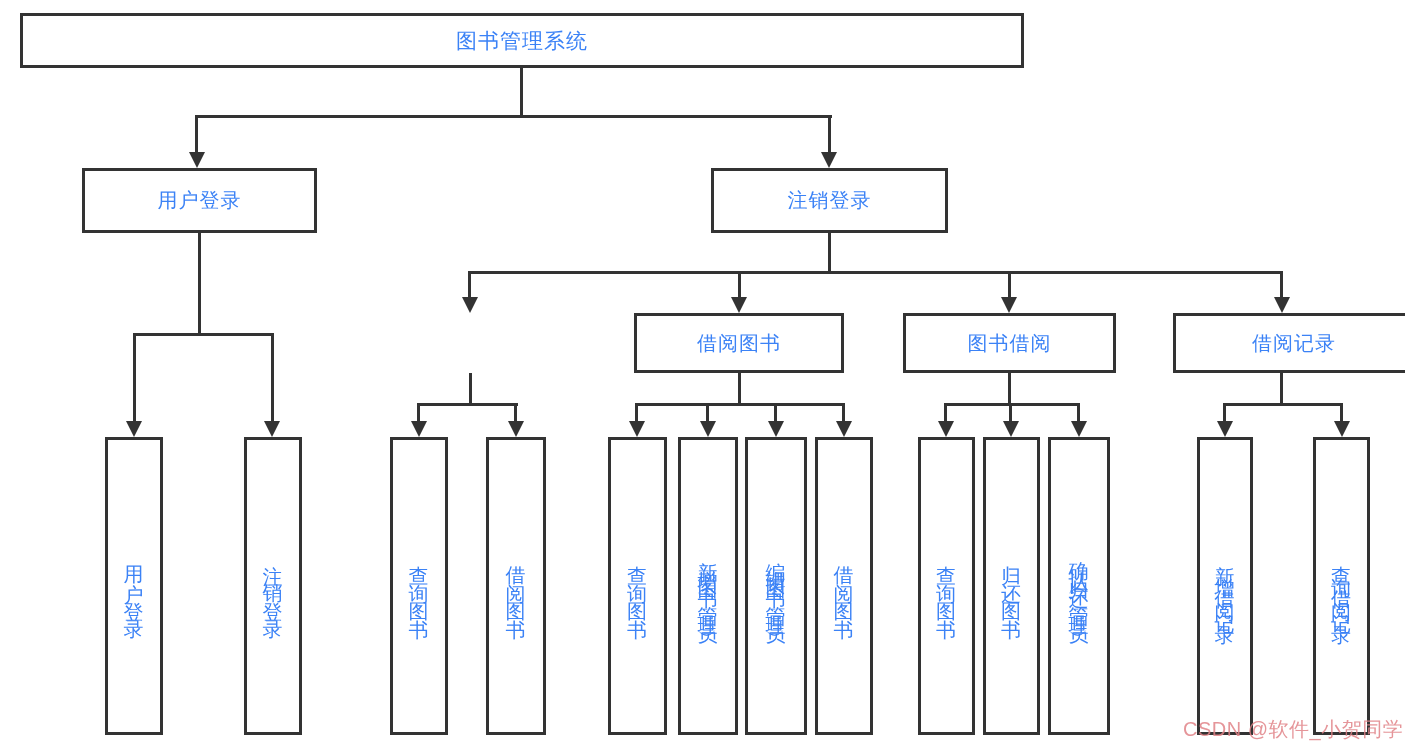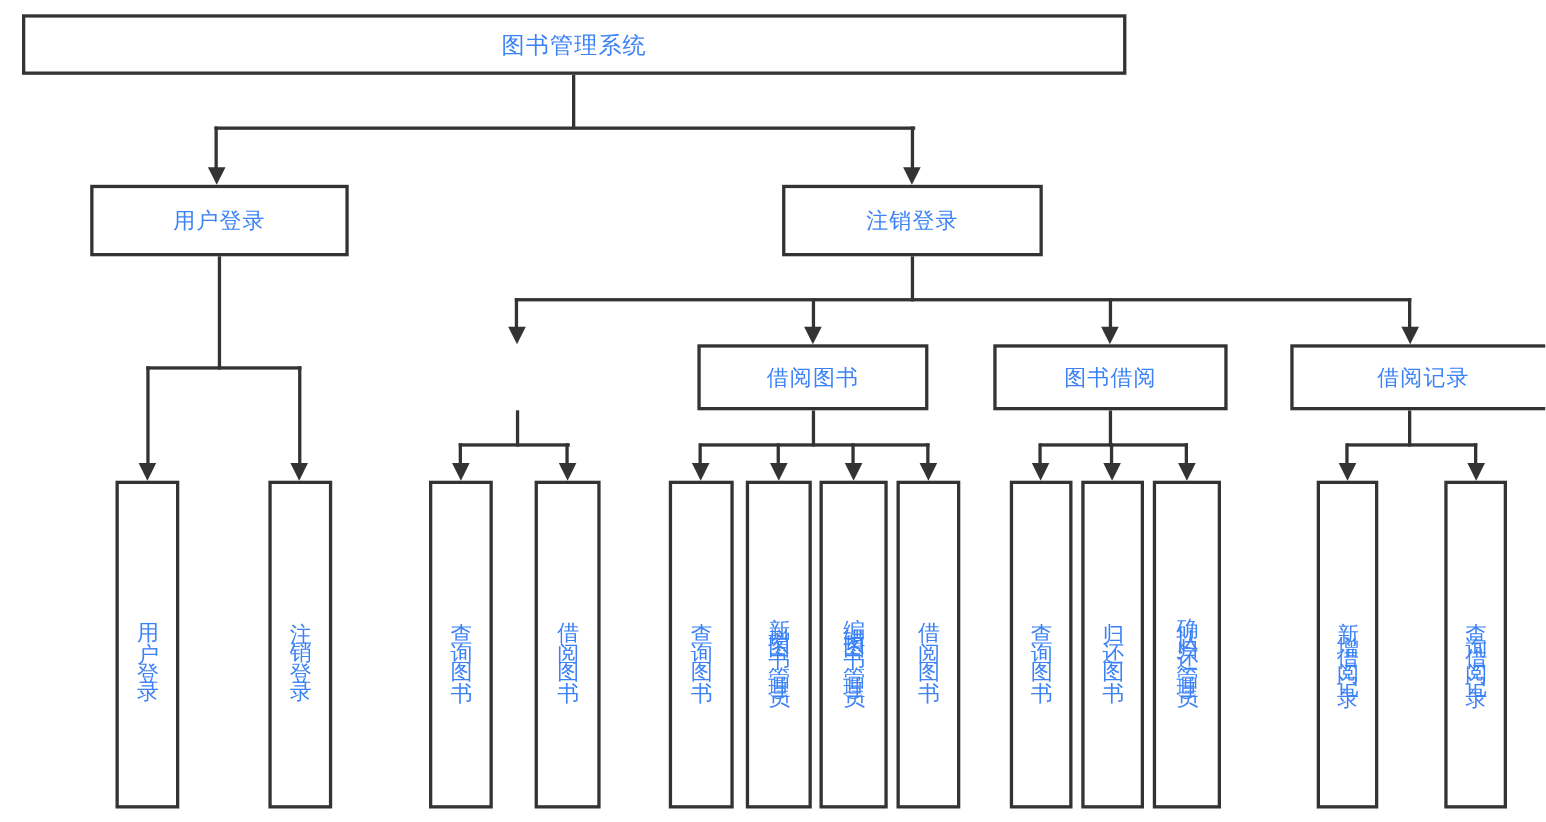--- a/index.html
+++ b/index.html
@@ -153,14 +153,15 @@
     <span class="ls9">确认归还（管理员）</span>
   </div>
 
   <div class="box leaf" style="left:1197px;top:437px;width:56px;height:298px;">
     <span class="ls12">新增借阅记录</span>
   </div>
   <div class="box leaf" style="left:1313px;top:437px;width:57px;height:298px;">
     <span class="ls12">查询借阅记录</span>
   </div>
 
+  <div class="wm">CSDN @软件_小贺同学</div>
 
 </div>
 
 </body></html>

